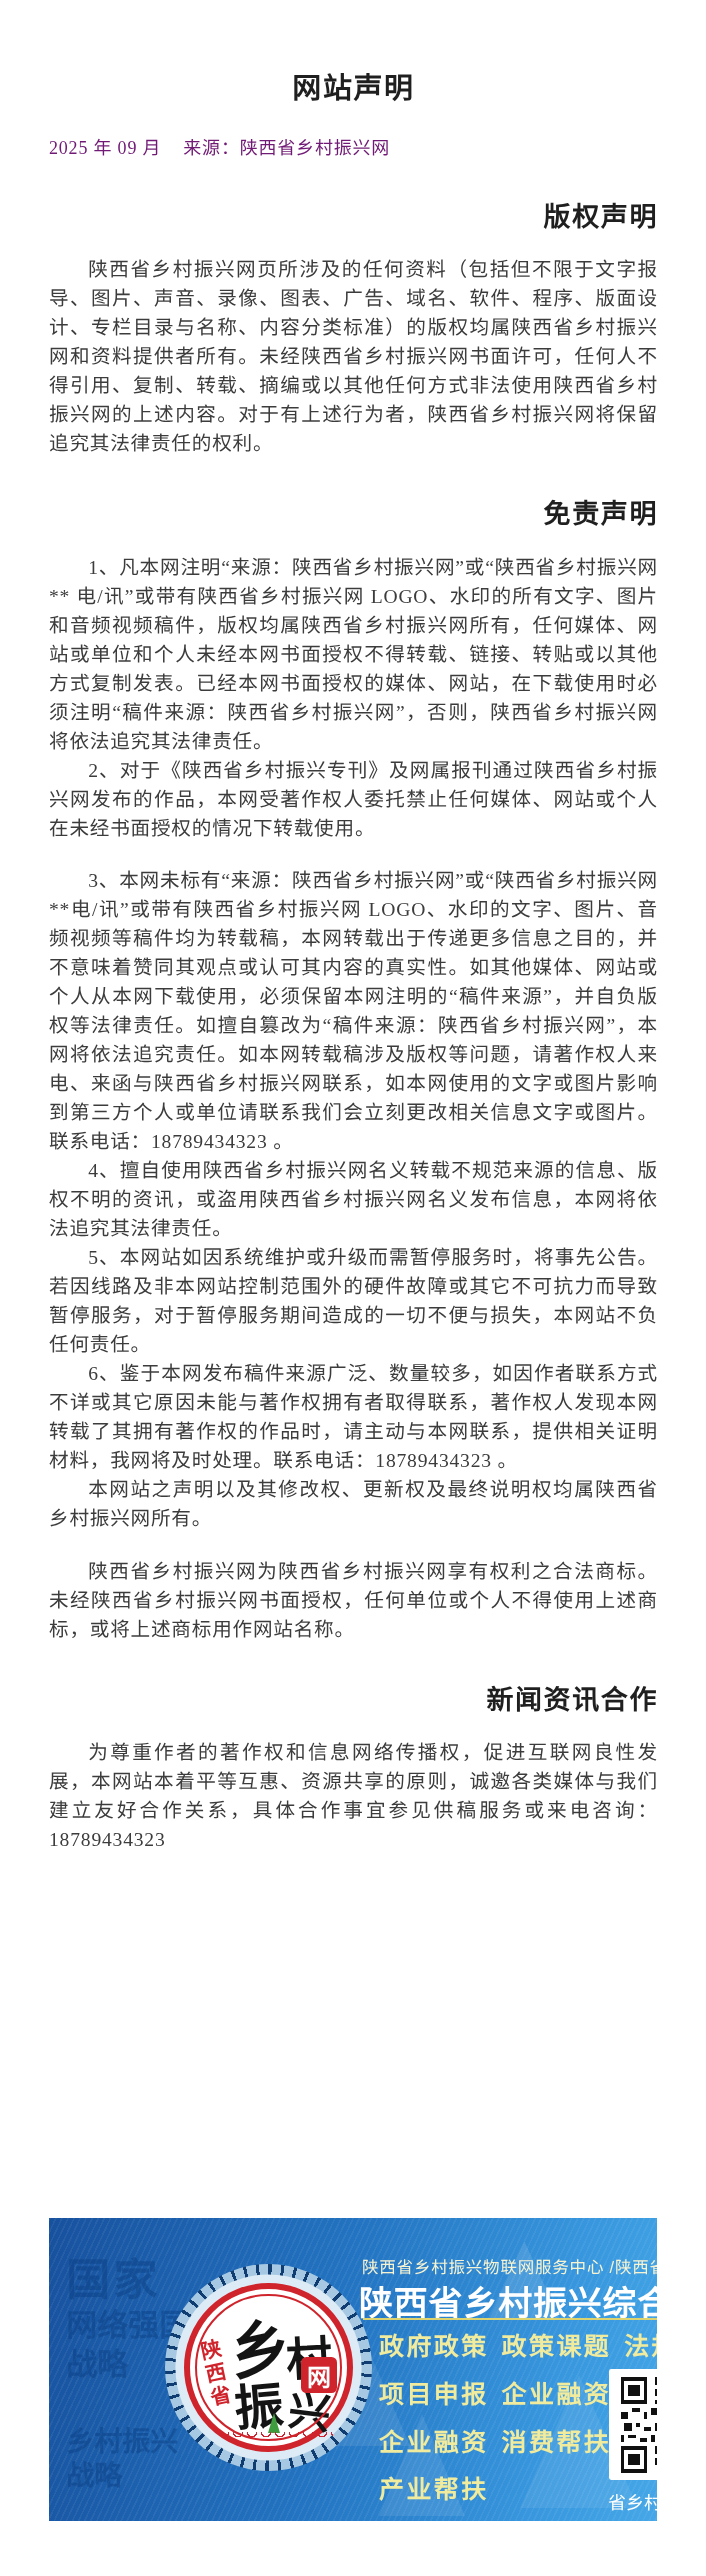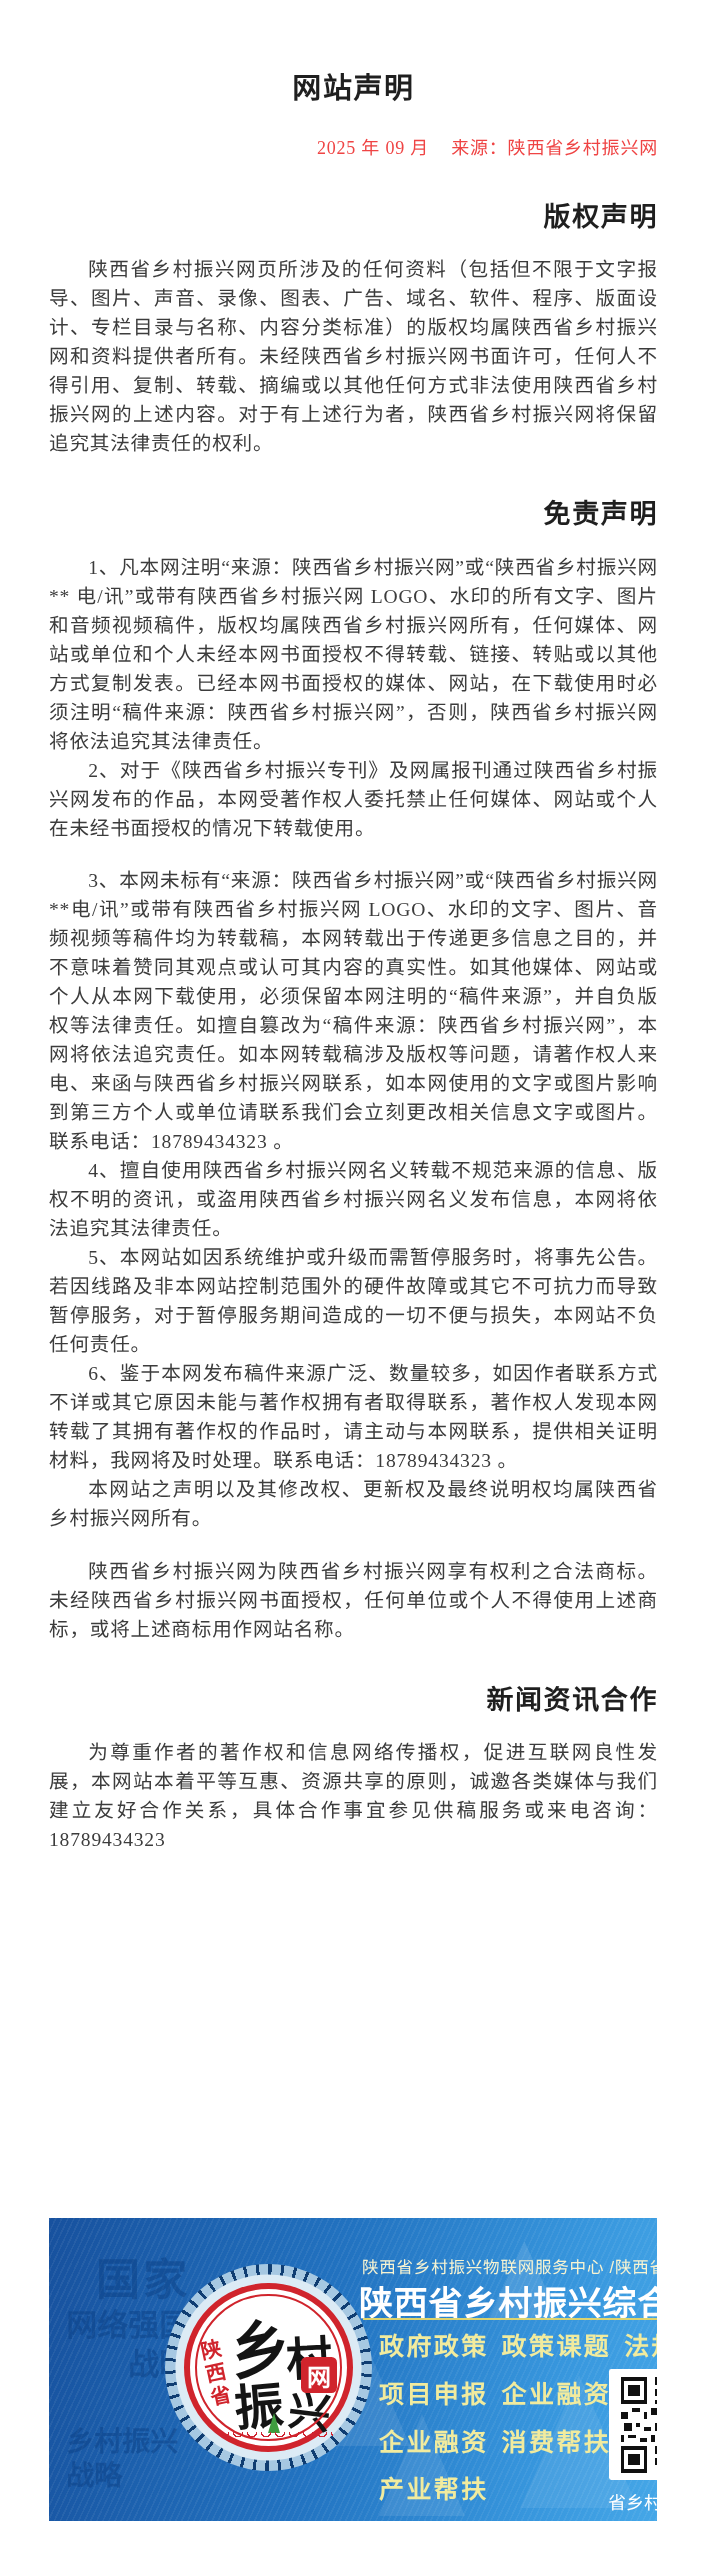--- a/index.html
+++ b/index.html
@@ -3,40 +3,40 @@
 <meta charset="utf-8">
 <style>
   html,body{margin:0;padding:0;background:#ffffff;}
   .page{position:relative;width:608px;height:2576px;margin:16px auto;background:#fff;overflow:hidden;
         font-family:"Liberation Serif","DejaVu Serif",serif;}
   
   .content{width:609px;margin:0 auto;color:#3c3c3c;font-size:19.6px;line-height:29px;
            text-align:justify;letter-spacing:0.8px;}
   .page-title{margin:57px 0 0;text-align:center;font:700 29px/31px "Liberation Sans","DejaVu Sans",sans-serif;
               color:#1f1f1f;letter-spacing:1.6px;}
-  .meta{margin:33px 0 0;text-align:right;font-size:18px;line-height:23.5px;color:#ef4444;}
+  .meta{margin:33px 0 0;text-align:left;font-size:18px;line-height:23.5px;color:#701a75;}
   .meta .src{margin-left:22px;}
   .sec-heading{margin:41px 0 0;text-align:right;font:700 27px/30px "Liberation Sans","DejaVu Sans",sans-serif;
                color:#1f1f1f;letter-spacing:1.6px;}
   .para{margin:23.5px 0 0;text-indent:2em;}
   .tight{margin:0;text-indent:2em;}
   
   .banner{position:absolute;left:0;top:2202px;width:706px;height:303px;overflow:hidden;
           background:linear-gradient(102deg,#17519e 0%,#2273c1 40%,#3796dd 70%,#4fb3ef 100%);
           font-family:"Liberation Sans","DejaVu Sans",sans-serif;}
   .hatch{position:absolute;inset:0;
          background:repeating-linear-gradient(115deg,rgba(255,255,255,0.06) 0 1.6px,transparent 1.6px 5.5px);}
   .tri{position:absolute;background:rgba(255,255,255,0.09);clip-path:polygon(50% 0,0 100%,100% 100%);}
   .t1{left:259px;top:110px;width:102px;height:118px;}
   .t2{left:440px;top:23.5px;width:71px;height:78px;background:rgba(255,255,255,0.12);}
   .t3{left:471px;top:157px;width:118px;height:133px;background:rgba(255,255,255,0.08);}
   .t4{left:330px;top:196px;width:86px;height:102px;}
   .t5{left:644px;top:71px;width:63px;height:71px;background:rgba(255,255,255,0.10);}
   .wm{position:absolute;color:#0c4186;opacity:0.5;font-weight:700;line-height:1.1;}
-  .wm-top{left:17.3px;top:38px;text-align:right;}
+  .wm-top{left:17.3px;top:38px;}
   .wm1{font-size:44px;letter-spacing:3.1px;}
   .wm2{font-size:31px;margin-top:4.7px;}
   .wm-bottom{left:17.3px;top:206px;}
   .wm3{font-size:28px;margin-top:3.1px;}
   
   .logo{position:absolute;left:116px;top:46px;width:207px;height:207px;}
   .dial{position:absolute;inset:0;border-radius:50%;
         background:repeating-conic-gradient(#0f3d72 0deg 1.8deg,#a6c8e2 1.8deg 7.2deg);}
   .disc{position:absolute;inset:19px;border-radius:50%;background:#fff;border:6.3px solid #d0242c;
         box-shadow:0 0 0 8.6px #dcebf5;}

